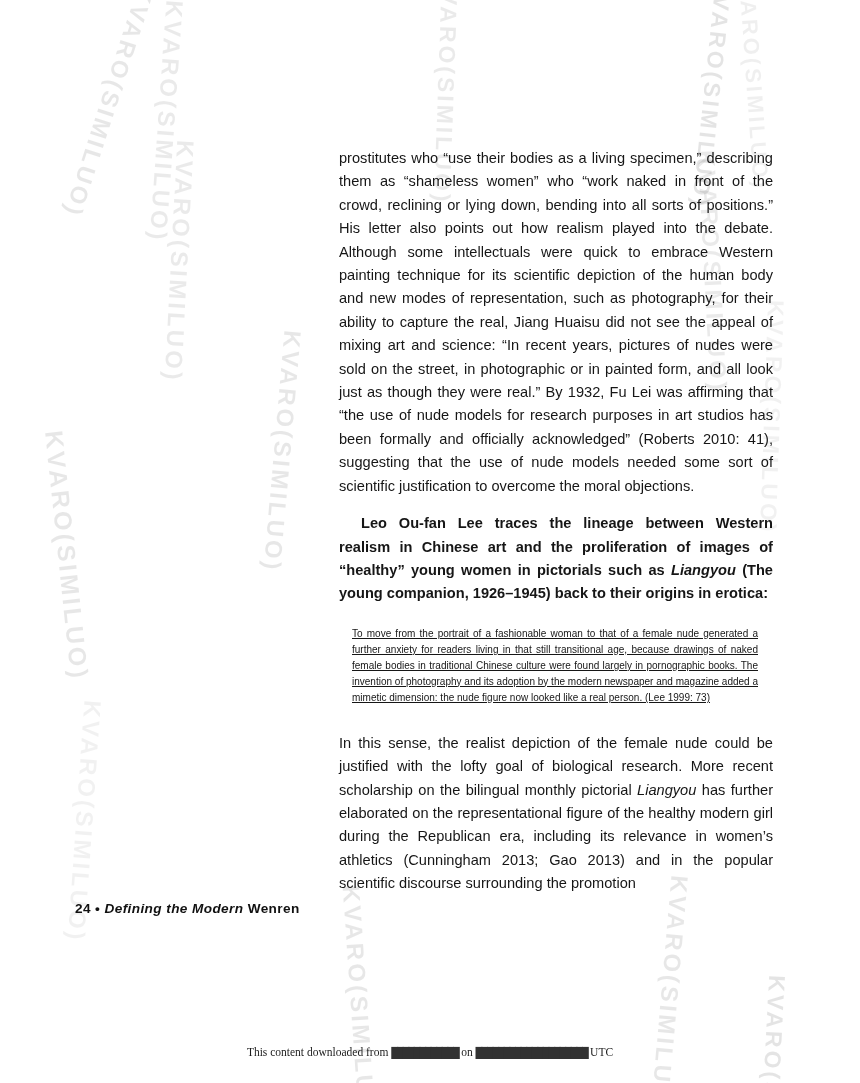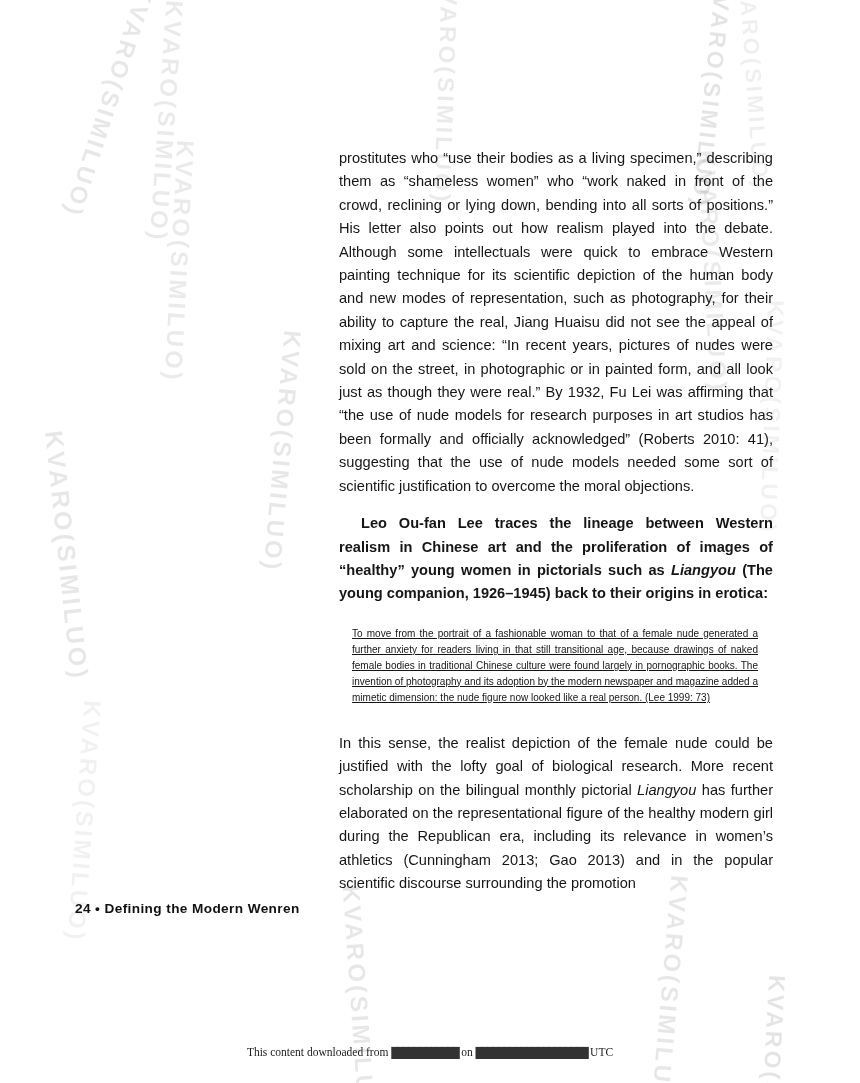--- a/index.html
+++ b/index.html
@@ -99,18 +99,18 @@
       <span class="wm" style="left: 757px; top: 975px; font-size: 23px; opacity: 0.1; transform: rotate(3deg);">KVARO(SIMILUO)</span>
     </div>
 
   <div class="text-block">
     <p>prostitutes who “use their bodies as a living specimen,” describing them as “shameless women” who “work naked in front of the crowd, reclining or lying down, bending into all sorts of positions.” His letter also points out how realism played into the debate. Although some intellectuals were quick to embrace Western painting technique for its scientific depiction of the human body and new modes of representation, such as photography, for their ability to capture the real, Jiang Huaisu did not see the appeal of mixing art and science: “In recent years, pictures of nudes were sold on the street, in photographic or in painted form, and all look just as though they were real.” By 1932, Fu Lei was affirming that “the use of nude models for research purposes in art studios has been formally and officially acknowledged” (Roberts 2010: 41), suggesting that the use of nude models needed some sort of scientific justification to overcome the moral objections.</p>
     <p class="para-indent"><span>Leo Ou-fan Lee traces the lineage between Western realism in Chinese art and the proliferation of images of “healthy” young women in pictorials such as </span><span style="font-style: italic;">Liangyou</span><span> (The young companion, 1926–1945) back to their origins in erotica:</span></p>
     <p class="blockquote">To move from the portrait of a fashionable woman to that of a female nude generated a further anxiety for readers living in that still transitional age, because drawings of naked female bodies in traditional Chinese culture were found largely in pornographic books. The invention of photography and its adoption by the modern newspaper and magazine added a mimetic dimension: the nude figure now looked like a real person. (Lee 1999: 73)</p>
     <p class="para-after-quote"><span>In this sense, the realist depiction of the female nude could be justified with the lofty goal of biological research. More recent scholarship on the bilingual monthly pictorial </span><span style="font-style: italic;">Liangyou</span><span> has further elaborated on the representational figure of the healthy modern girl during the Republican era, including its relevance in women’s athletics (Cunningham 2013; Gao 2013) and in the popular scientific discourse surrounding the promotion</span></p>
   </div>
 
-  <div class="runner-footer"><span style="font-weight: bold;">24 </span><span style="font-weight: bold;">• </span><span style="font-weight: bold;">Defining the Modern </span><span style="font-weight: bold;">Wenren</span></div>
+  <div class="runner-footer"><span style="font-weight: bold;">24 </span><span style="font-weight: bold;">• </span><span style="font-style: italic; font-weight: bold;">Defining the Modern </span><span style="font-weight: bold;">Wenren</span></div>
 
   <div class="jstor-footer jstor-line-1"><span>This content downloaded from </span><span class="redacted">████████████</span><span> on </span><span class="redacted">████████████████████</span><span> UTC</span></div>
 
 
 </div>
 
 </body></html>

